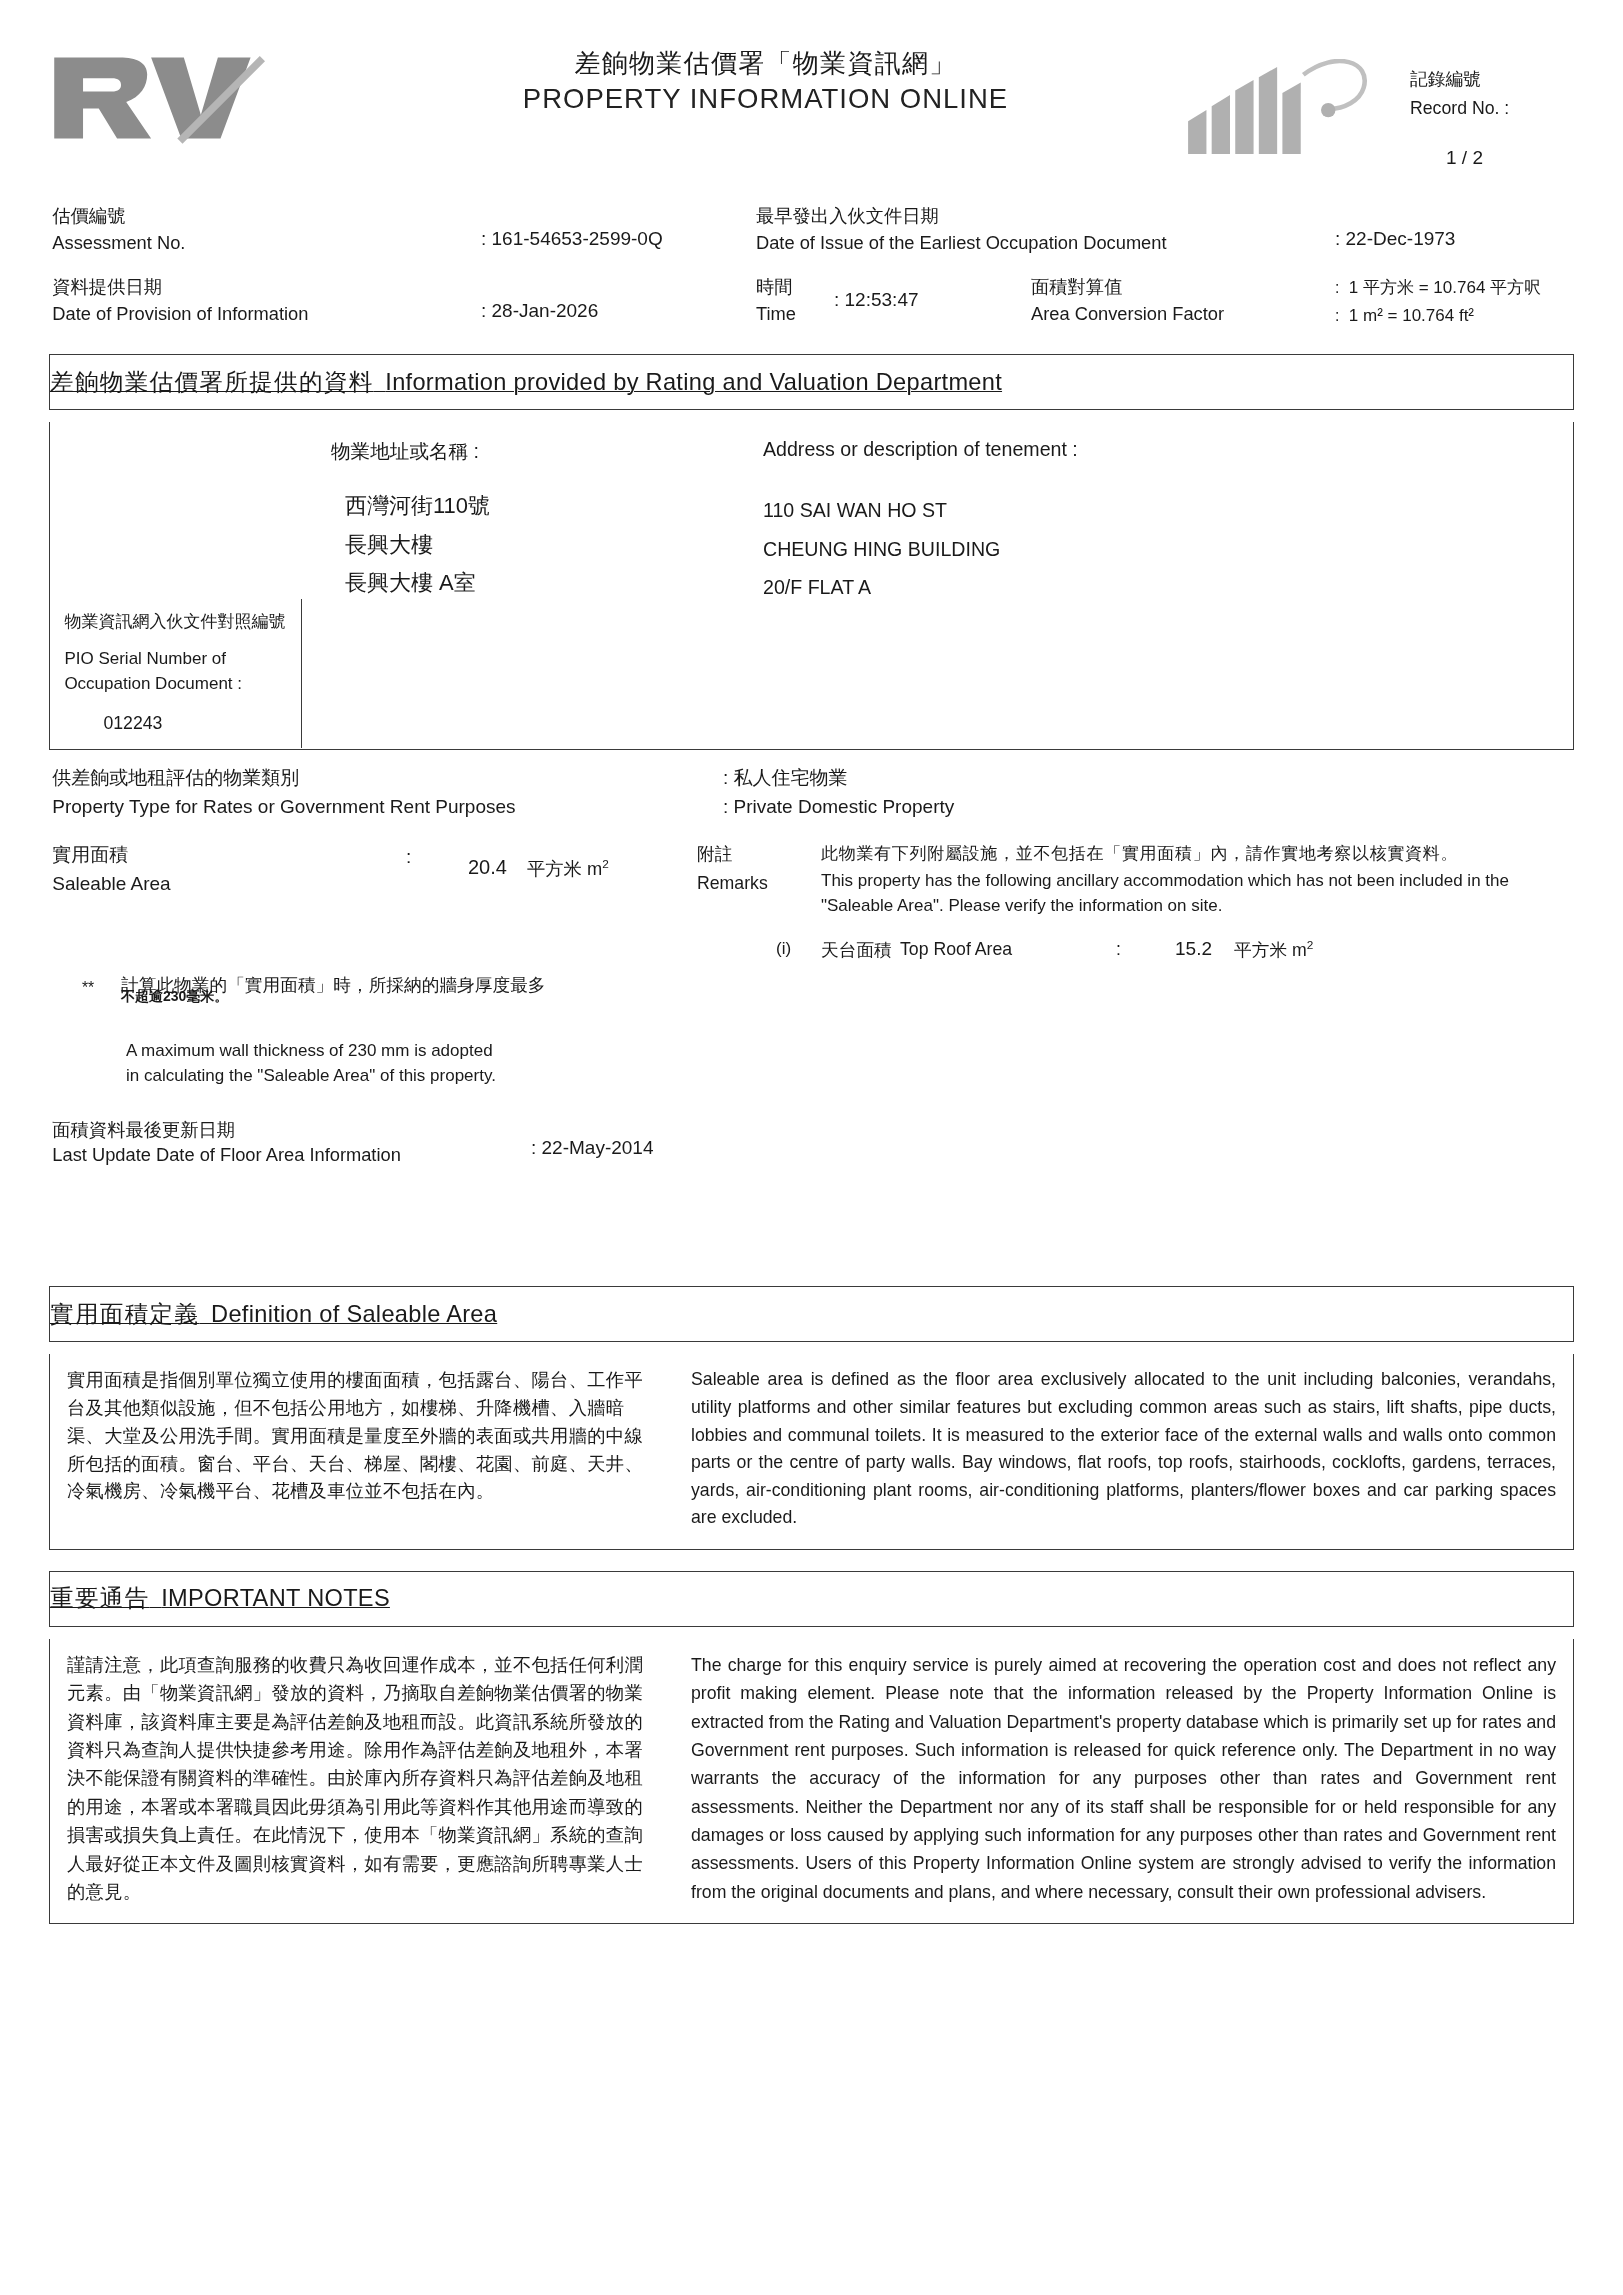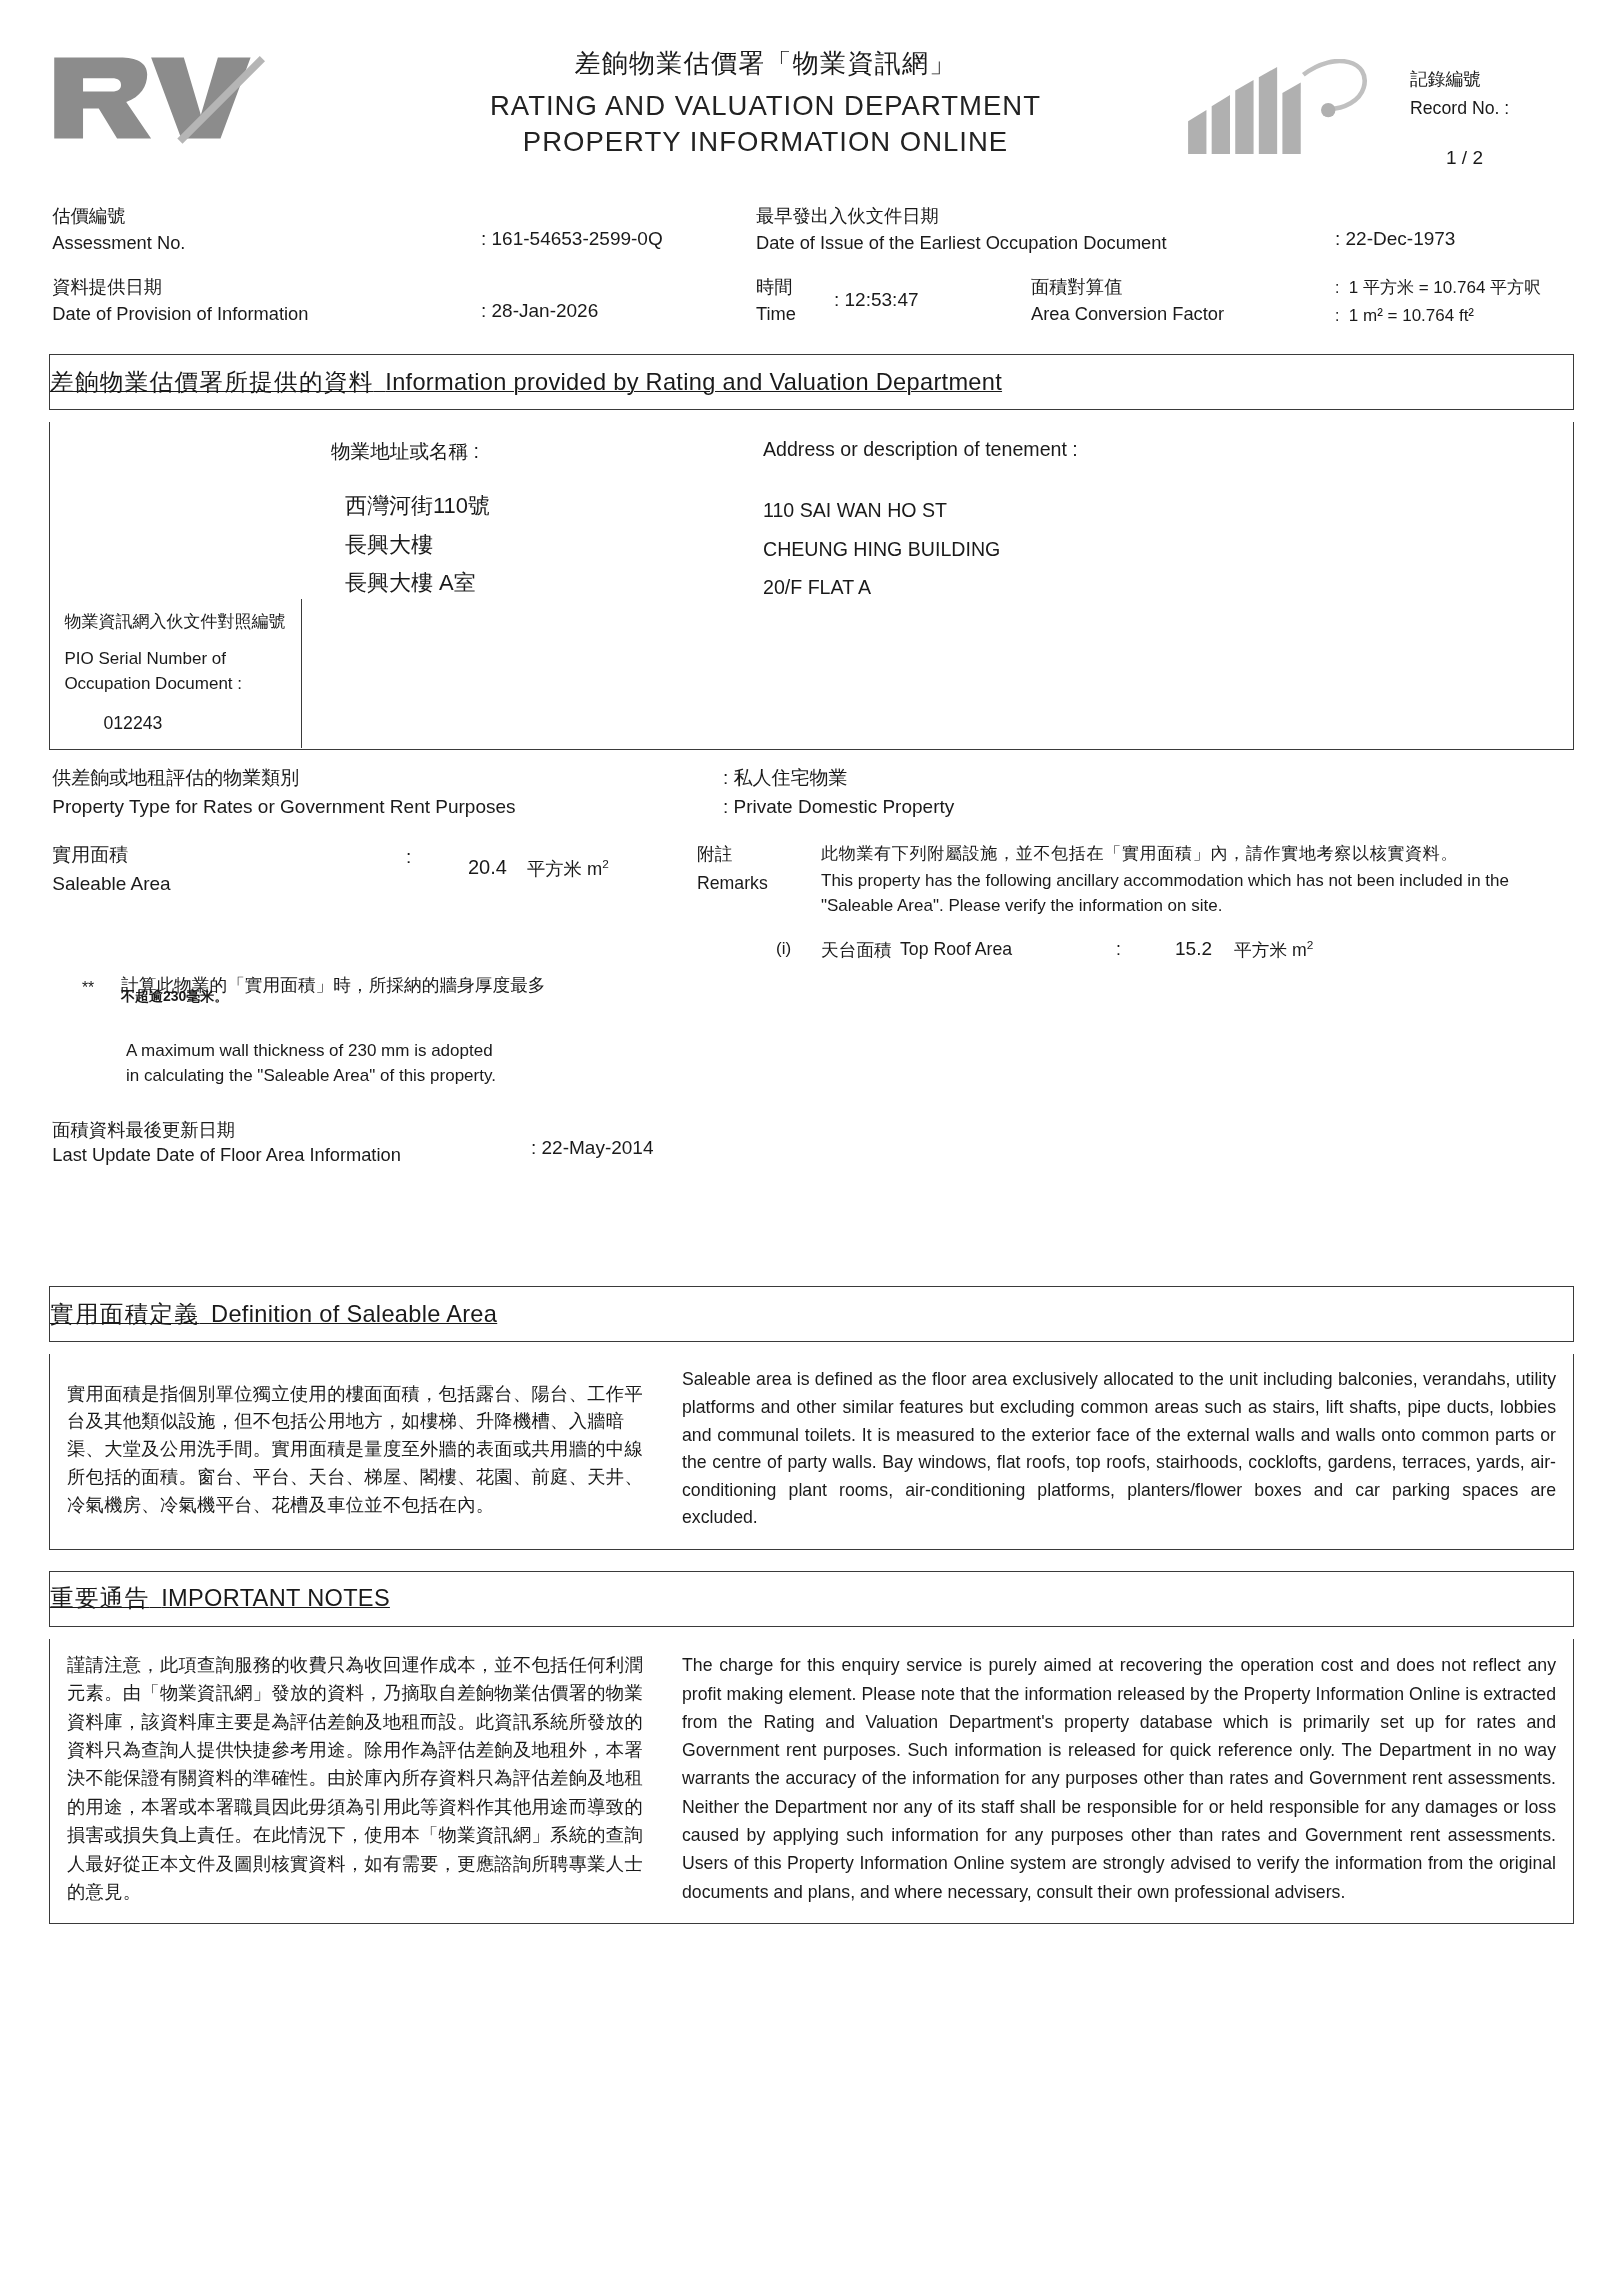--- a/index.html
+++ b/index.html
@@ -209,22 +209,21 @@
   .lu-val{ position: absolute; left: 482px; top: 295px; font-size: 19px; }
 
   
   .section { margin-top: 6.5px; }
   .def-body {
     border-left: 1.3px solid #3a3a3a;
     border-right: 1.3px solid #3a3a3a;
     border-bottom: 1.3px solid #3a3a3a;
     padding: 11.8px 17px 17px 17px;
     display: flex;
-    gap: 26px;
-    align-items: center;
+    gap: 35px;
   }
   .def-col-zh {
     width: 589px;
     font-size: 18.3px;
     line-height: 1.52;
     letter-spacing: 0.3px;
   }
   .def-col-en {
     flex: 1;
     font-size: 17.7px;
@@ -260,21 +259,20 @@
           <path d="M156 8 L206 8 L232 96 L258 8 L308 8 L262 132 L202 132 Z"></path>
         </g>
         <g fill="#b5b5b5">
           <path d="M196 132 L322 6 L330 14 L204 140 Z"></path>
         </g>
       </svg>
     </div>
 
     <div class="header-titles">
       <div class="title-zh">差餉物業估價署「物業資訊網」</div>
-      <div class="title-en1">RATING AND VALUATION DEPARTMENT</div>
       <div class="title-en2">PROPERTY INFORMATION ONLINE</div>
     </div>
 
     <div class="bars">
       <svg width="203" height="95" viewBox="0 0 310 145">
         <g fill="#b0b0b0">
           <polygon points="20,145 20,95 48,78 48,145"></polygon>
           <polygon points="56,145 56,72 84,55 84,145"></polygon>
           <polygon points="92,145 92,48 120,32 120,145"></polygon>
           <polygon points="128,145 128,28 156,12 156,145"></polygon>

